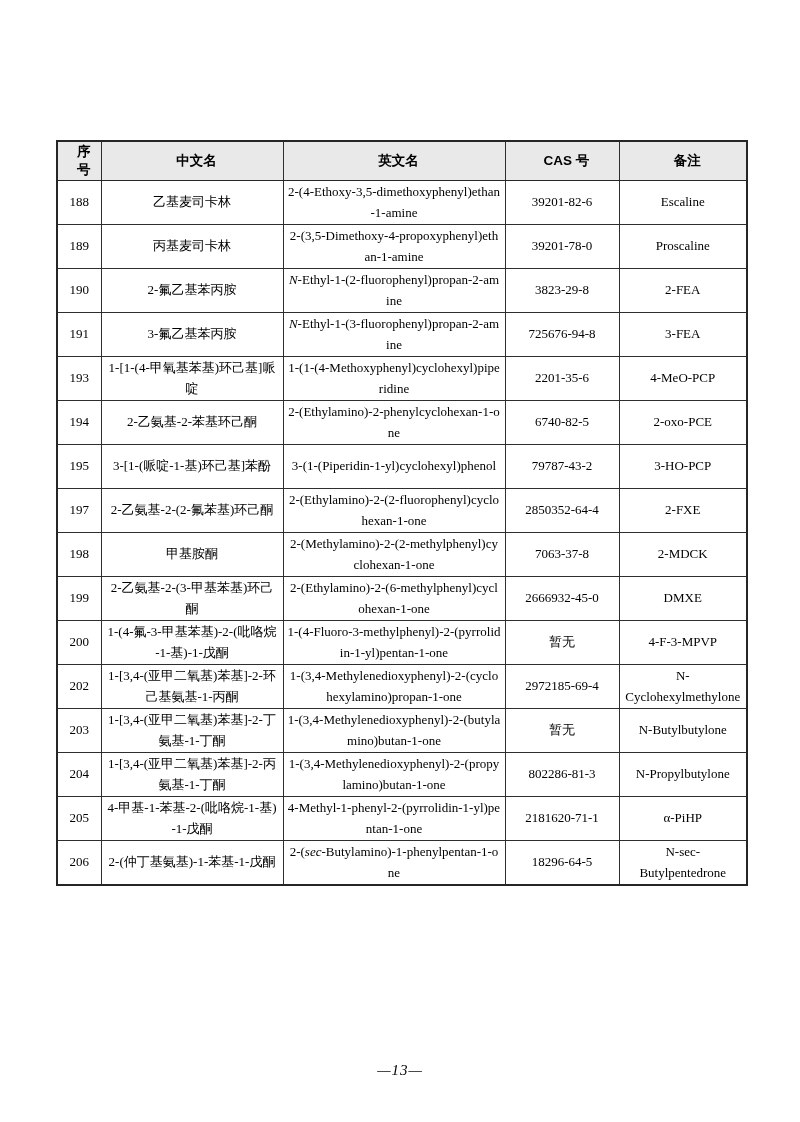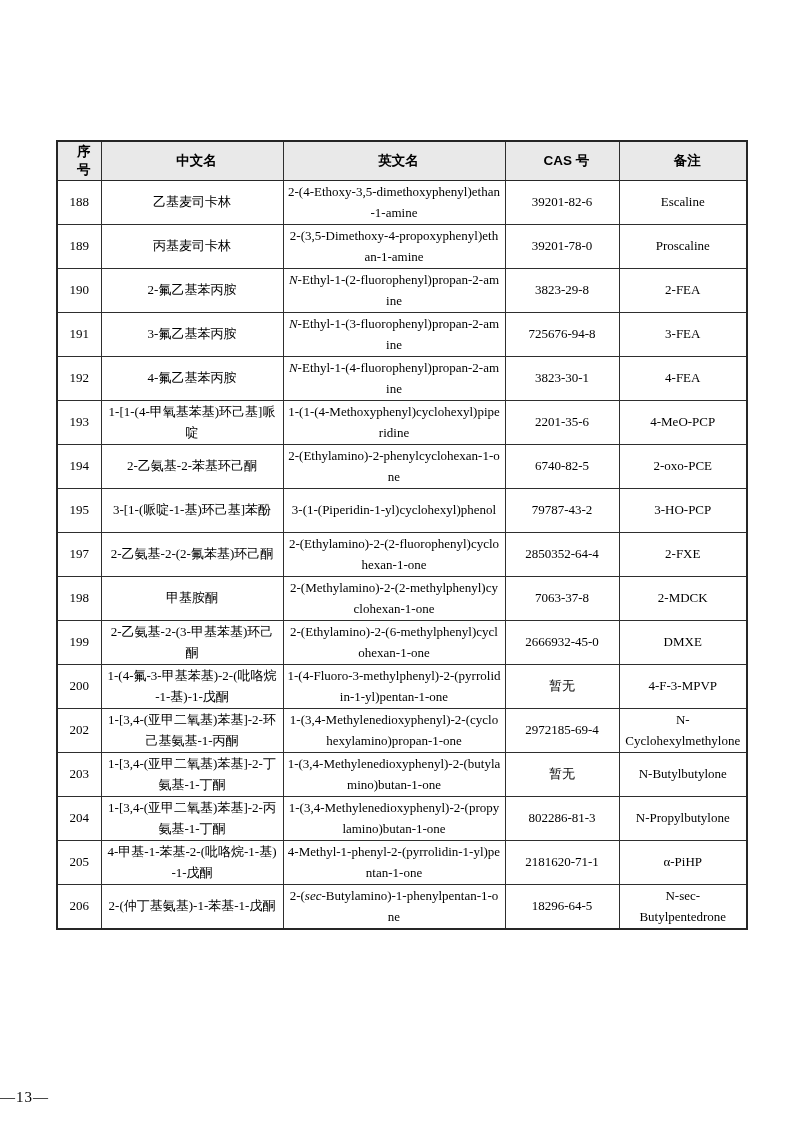--- a/index.html
+++ b/index.html
@@ -55,25 +55,26 @@
   td.c-en {
     word-break: break-all;
     line-break: anywhere;
     margin-left: 16px;
   }
   td.c-cas { white-space: nowrap; margin-top: 16px; }
   td.c-rm { word-break: break-word; margin-left: 8px; }
   .page-number {
     position: absolute;
     left: 0;
-    top: 1089px;
+    top: 1062px;
     width: 100%;
-    text-align: left;
+    text-align: center;
     font-size: 15px;
     letter-spacing: 1px;
+    font-style: italic;
   }
   i { font-style: italic; }
 </style>
 </head>
 <body>
 
 <div class="sheet">
 
   <table class="substances">
     <colgroup>
@@ -115,27 +116,20 @@
           <td class="c-rm">2-FEA</td>
         </tr>
         <tr>
           <td class="c-no">191</td>
           <td class="c-cn">3-氟乙基苯丙胺</td>
           <td class="c-en"><i>N</i>-Ethyl-1-(3-fluorophenyl)propan-2-amine</td>
           <td class="c-cas">725676-94-8</td>
           <td class="c-rm">3-FEA</td>
         </tr>
         <tr>
-          <td class="c-no">192</td>
-          <td class="c-cn">4-氟乙基苯丙胺</td>
-          <td class="c-en"><i>N</i>-Ethyl-1-(4-fluorophenyl)propan-2-amine</td>
-          <td class="c-cas">3823-30-1</td>
-          <td class="c-rm">4-FEA</td>
-        </tr>
-        <tr>
           <td class="c-no">193</td>
           <td class="c-cn">1-[1-(4-甲氧基苯基)环己基]哌啶</td>
           <td class="c-en">1-(1-(4-Methoxyphenyl)cyclohexyl)piperidine</td>
           <td class="c-cas">2201-35-6</td>
           <td class="c-rm">4-MeO-PCP</td>
         </tr>
         <tr>
           <td class="c-no">194</td>
           <td class="c-cn">2-乙氨基-2-苯基环己酮</td>
           <td class="c-en">2-(Ethylamino)-2-phenylcyclohexan-1-one</td>

